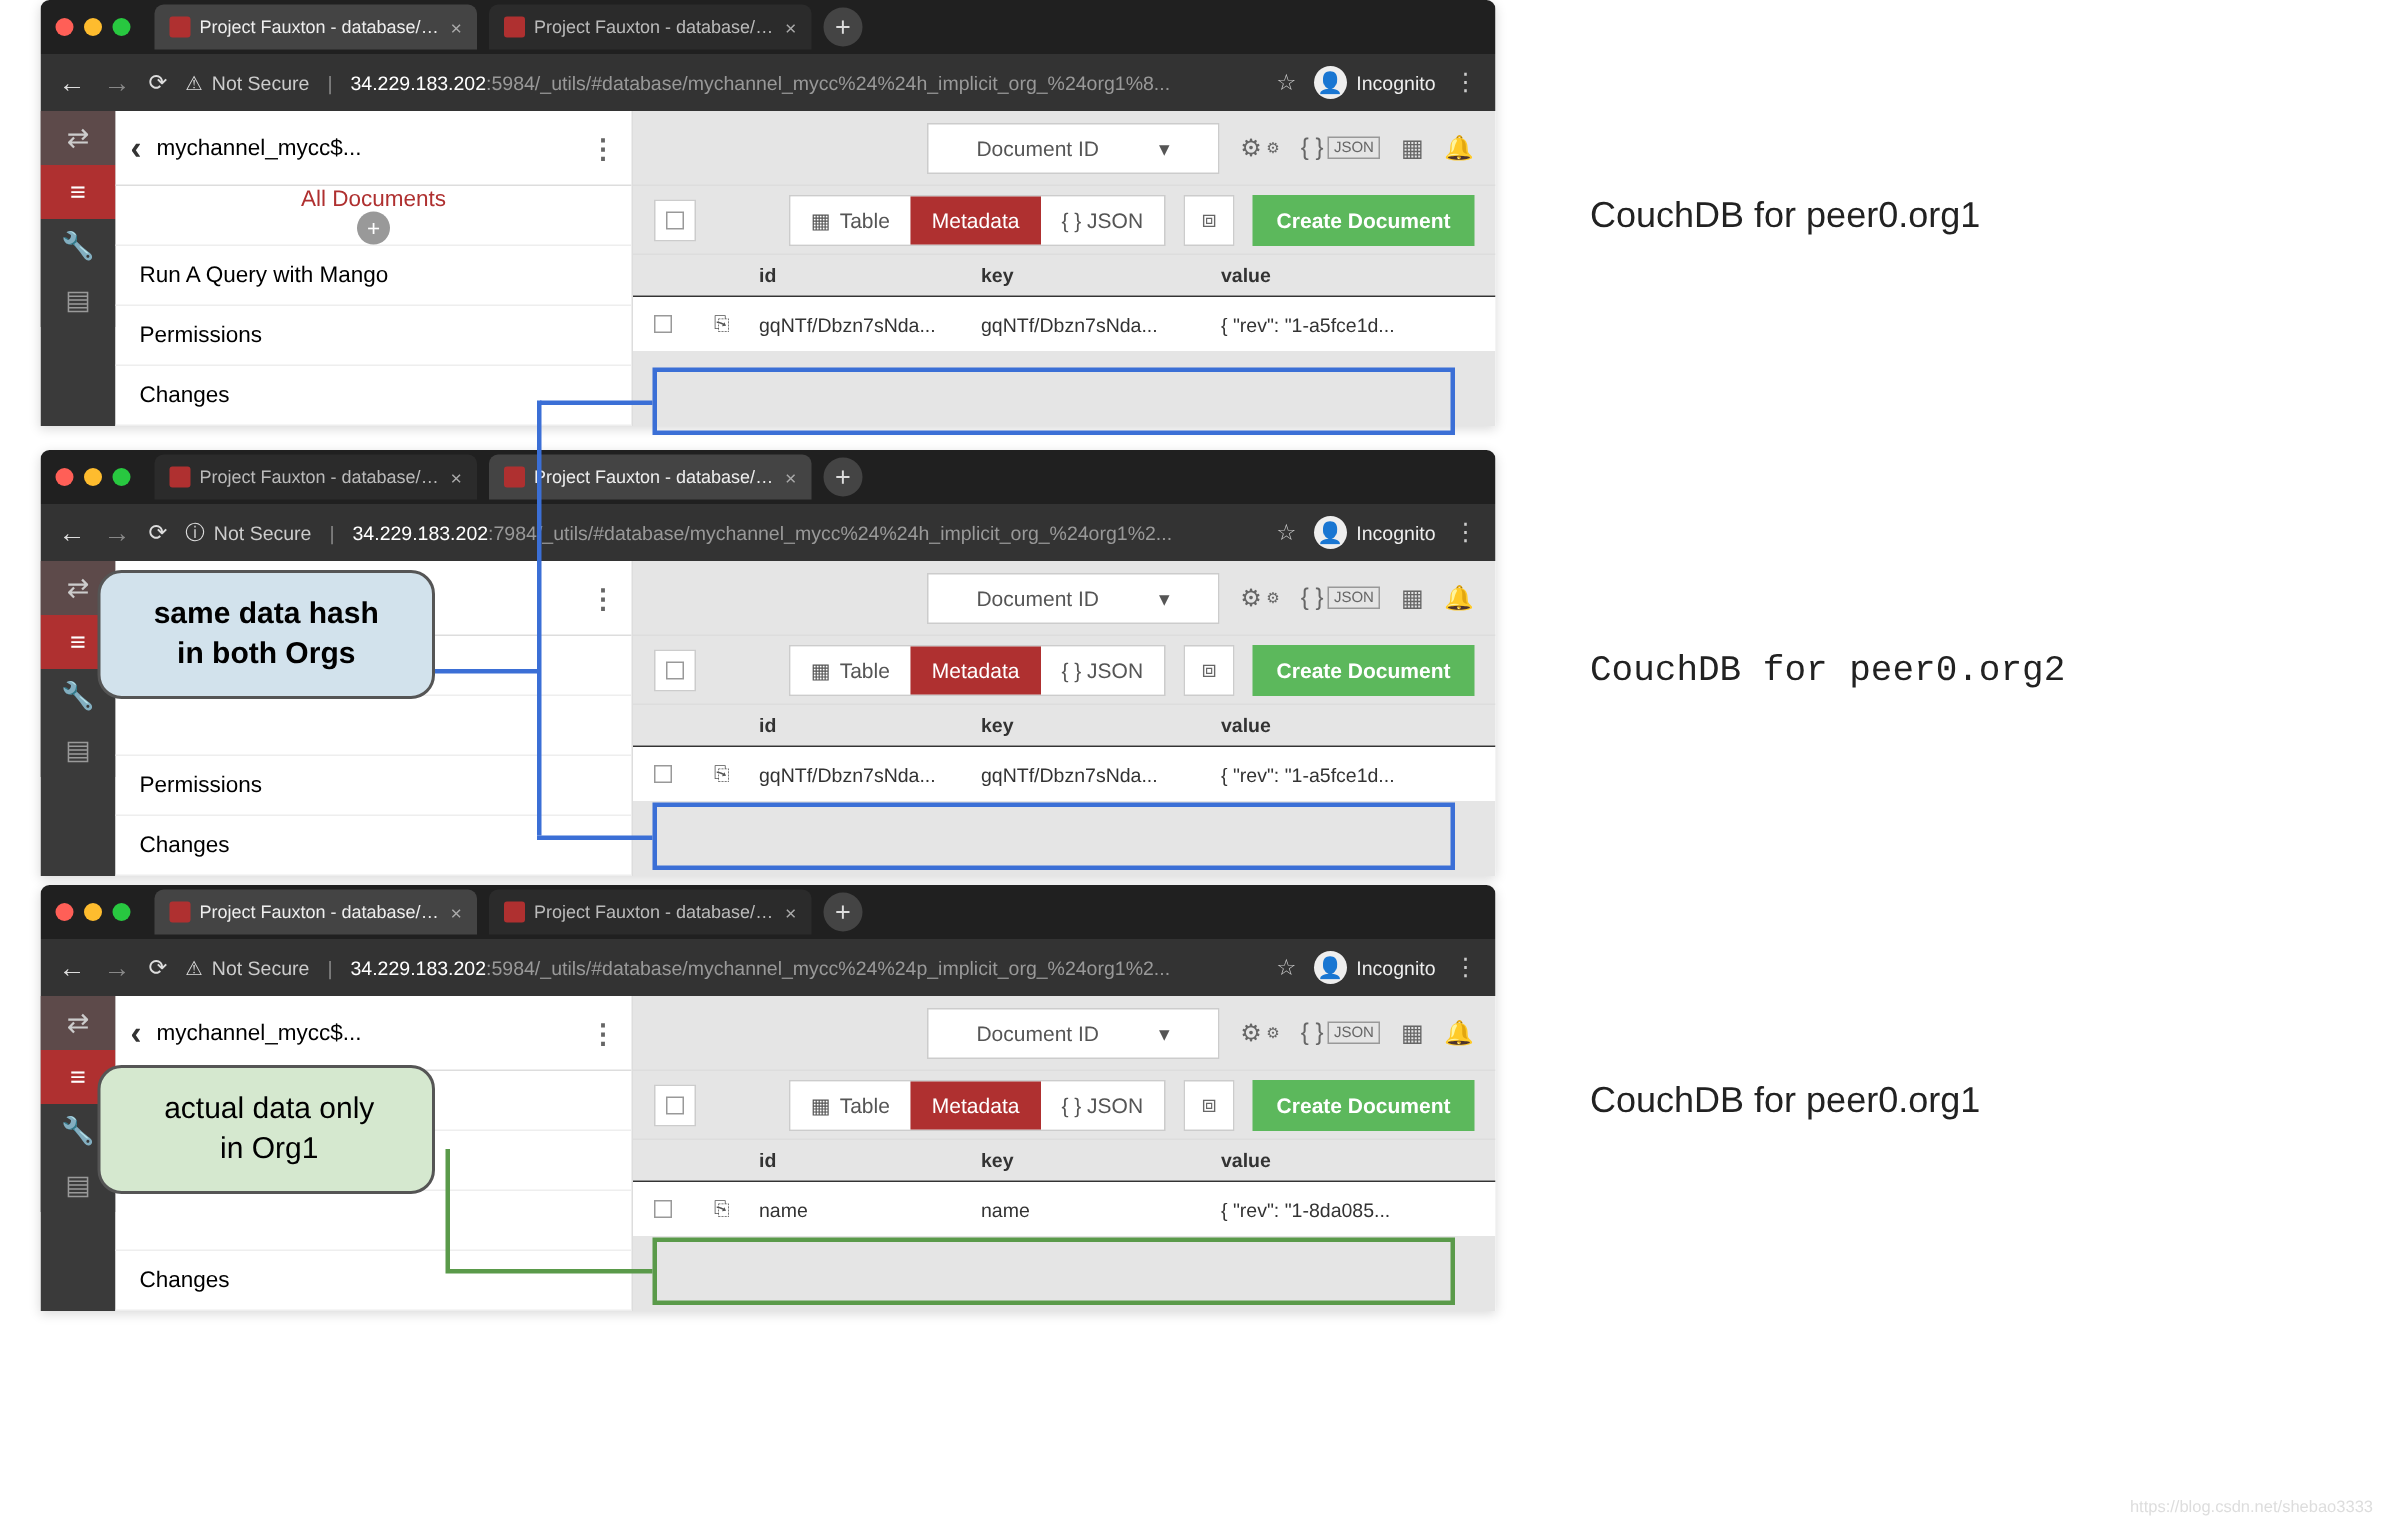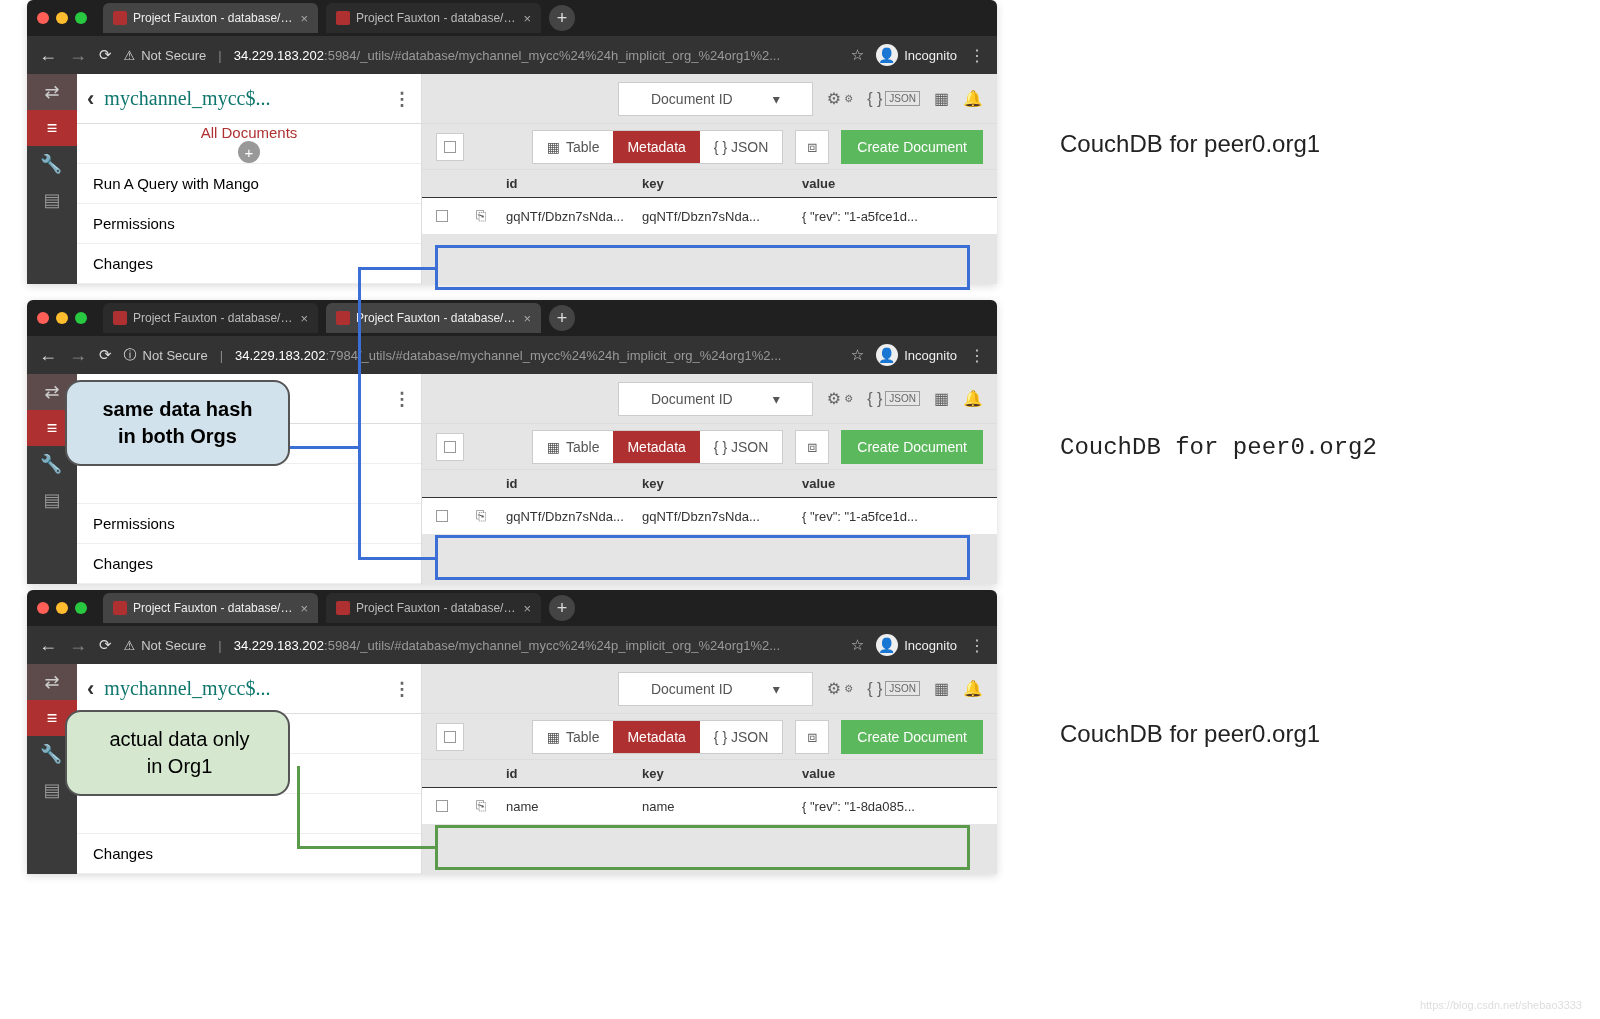--- a/index.html
+++ b/index.html
@@ -38,21 +38,21 @@
 .app { display: flex; height: 210px; }
 .left-nav { width: 50px; background: #3a3a3a; display: flex; flex-direction: column; }
 .nav-item { height: 36px; display: flex; align-items: center; justify-content: center; color: #ccc; font-size: 18px; }
 .nav-item.top { background: #5d4a4a; }
 .nav-item.db { background: #af3030; color: #fff; }
 .nav-item.wrench, .nav-item.rows { background: #3a3a3a; color: #999; }
 
 .side-panel { width: 345px; background: #fff; border-right: 1px solid #ddd; }
 .db-header { height: 50px; display: flex; align-items: center; border-bottom: 1px solid #ddd; padding: 0 10px; gap: 10px; }
 .back-chevron { font-size: 22px; font-weight: bold; color: #333; }
-.db-name { font-size: 20px; color: #0f766e; flex: 1; white-space: nowrap; overflow: hidden; text-overflow: ellipsis; font-family: Liberation Serif, serif; }
+.db-name { font-size: 15px; color: #000000; flex: 1; white-space: nowrap; overflow: hidden; text-overflow: ellipsis; }
 .db-menu { color: #666; font-size: 18px; font-weight: bold; }
 
 .side-list { }
 .side-item { height: 40px; display: flex; align-items: center; justify-content: space-between; padding: 0 16px; border-bottom: 1px solid #eee; font-size: 15px; }
 .side-item.active { color: #af3030; flex-direction: column; }
 .side-item .plus { width: 22px; height: 22px; border-radius: 50%; background: #999; color: #fff; display: flex; align-items: center; justify-content: center; font-size: 15px; }
 
 .main { flex: 1; background: #e5e5e5; }
 .main-toolbar { height: 50px; display: flex; align-items: center; justify-content: flex-end; padding: 0 14px; gap: 14px; border-bottom: 1px solid #ddd; }
 .doc-id-select { background: #fff; border: 1px solid #ccc; height: 34px; width: 195px; display: flex; align-items: center; justify-content: center; gap: 40px; font-size: 14px; color: #555; }
@@ -60,26 +60,26 @@
 .json-badge { font-size: 10px; color: #666; border: 1px solid #999; padding: 1px 3px; }
 
 .main-toolbar2 { height: 46px; display: flex; align-items: center; padding: 0 14px; gap: 12px; border-bottom: 1px solid #ddd; }
 .chk-all { width: 28px; height: 28px; border: 1px solid #ccc; background: #fff; display: flex; align-items: center; justify-content: center; }
 .chk-inner { width: 12px; height: 12px; border: 1px solid #999; }
 .spacer { flex: 1; }
 .view-tabs { display: flex; border: 1px solid #ccc; height: 34px; }
 .view-tab { padding: 0 14px; display: flex; align-items: center; gap: 6px; font-size: 14px; background: #fff; color: #555; }
 .view-tab.active { background: #af3030; color: #fff; }
 .collapse-btn { width: 34px; height: 34px; border: 1px solid #ccc; background: #fff; display: flex; align-items: center; justify-content: center; color: #666; }
-.create-btn { background: #5cb85c; color: #fff; height: 34px; padding: 0 16px; display: flex; align-items: center; font-size: 14px; }
+.create-btn { background: #5cb85c; color: #fff; height: 34px; padding: 0 16px; display: flex; align-items: center; font-size: 14px; font-weight: bold; }
 
 .col-headers { display: flex; padding: 6px 14px; font-size: 13px; font-weight: bold; color: #333; }
 .col-chk { width: 40px; }
 .col-copy { width: 30px; }
-.col-id { width: 136px; }
+.col-id { width: 148px; }
 .col-key { width: 160px; }
 .col-val { flex: 1; }
 
 .row { display: flex; align-items: center; padding: 10px 14px; font-size: 13px; color: #333; background: #fff; border-top: 1px solid #333; }
 .row .chk { width: 12px; height: 12px; border: 1px solid #999; }
 .copy-icon { color: #555; font-size: 13px; }
 
 
 .callout { position: absolute; border: 2px solid #666; border-radius: 16px; padding: 14px 20px; font-size: 20px; text-align: center; line-height: 1.35; }
 .callout.blue { background: #d2e2ec; border-color: #555; }
@@ -118,21 +118,21 @@
   </div>
   <div class="addr-bar">
     <span class="nav-arrow enabled">←</span>
     <span class="nav-arrow">→</span>
     <span class="reload">⟳</span>
     <span class="secure">
       <span class="secure-icon">⚠</span>
       <span>Not Secure</span>
     </span>
     <span style="color:#888">|</span>
-    <span class="url"><span class="host">34.229.183.202</span><span class="path">:5984/_utils/#database/mychannel_mycc%24%24h_implicit_org_%24org1%2...</span></span>
+    <span class="url"><span class="host">34.229.183.202</span><span class="path">:5984/_utils/#database/mychannel_mycc%24%24h_implicit_org_%24org1%8...</span></span>
     <span class="star">☆</span>
     <span class="incognito">
       <span class="incog-icon">👤</span>
       <span>Incognito</span>
     </span>
     <span class="menu-dots">⋮</span>
   </div>
   <div class="app">
     <div class="left-nav">
       <div class="nav-item top">⇄</div>

